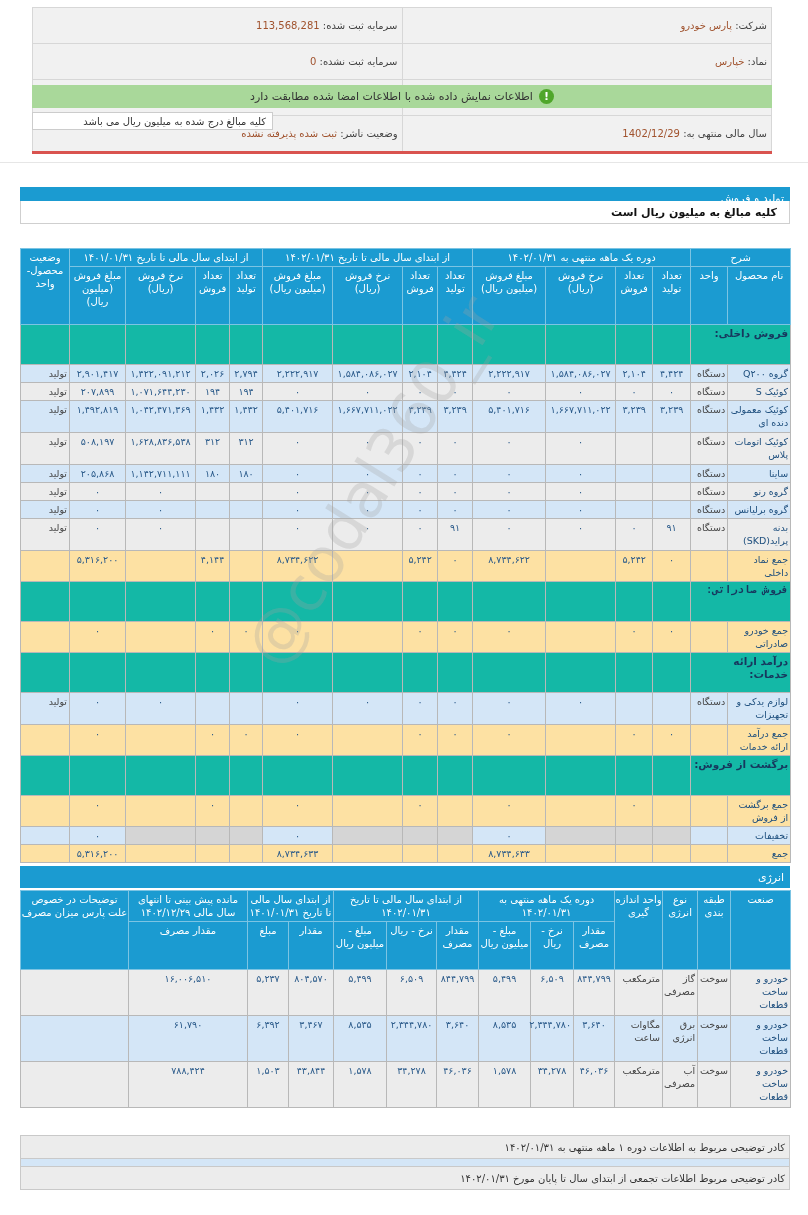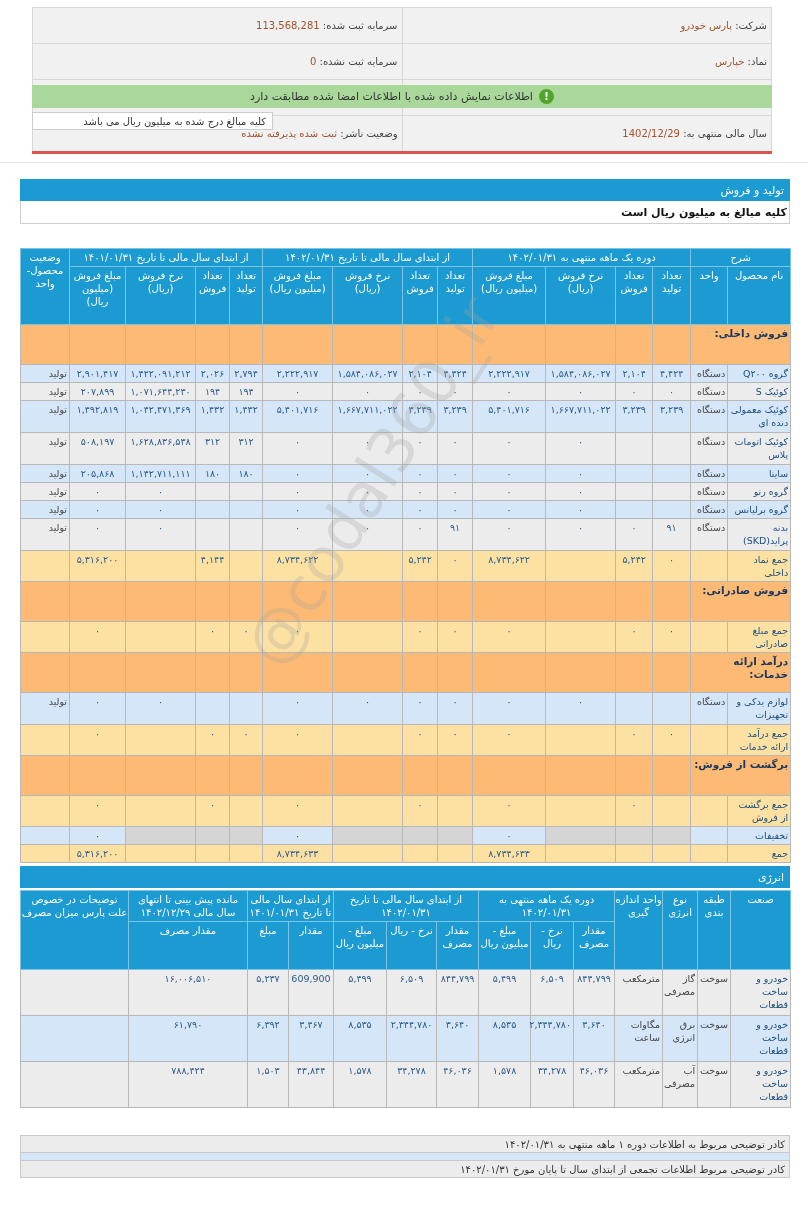--- a/index.html
+++ b/index.html
@@ -34,41 +34,41 @@
     display: flex; align-items: center;
   }
   .hr { position: absolute; left: 0; top: 162px; width: 808px; height: 1px; background: #e6e6e6; }
   .section-head {
     position: absolute; left: 20px; width: 770px; height: 22px; background: #1b9bd1;
     color: #fff; font-size: 11px; padding: 0 6px; display: flex; align-items: center;
   }
   .section-sub {
     position: absolute; left: 20px; top: 201px; width: 770px; height: 23px;
     border: 1px solid #cfcfcf; border-top: none; background: #fff; font-size: 11px;
-    padding: 0 2px; display: flex; align-items: center; color: #111; font-weight: bold;
+    padding: 0 12px; display: flex; align-items: center; color: #111; font-weight: bold;
   }
   table.grid { position: absolute; left: 20px; width: 770px; border-collapse: collapse; table-layout: fixed; }
   table.grid th {
     background: #1b9bd1; color: #fff; font-weight: normal; font-size: 10px;
     border: 1px solid #7cc4e3; padding: 2px 0; vertical-align: top; text-align: center; line-height: 13px;
   }
   table.grid td {
     border: 1px solid #b8b8b8; font-size: 9.5px; color: #2a5a8a; text-align: center;
     padding: 2px 2px; line-height: 13px; vertical-align: top;
   }
   table.grid td.name { text-align: right; color: #1e4f7e; }
   table.grid td.unit { text-align: right; color: #444; }
   tr.blue td { background: #d4e6f7; }
   tr.gray td { background: #ececec; }
-  tr.sec td { background: #fdba74; }
+  tr.sec td { background: #14b8a6; }
   tr.sec td.name { font-weight: bold; color: #17375e; font-size: 10.5px; }
   tr.sum td { background: #fde1a3; }
   td.g { background: #d5d5d5 !important; }
   .notes { position: absolute; left: 20px; top: 1135px; width: 770px; border-collapse: collapse; }
-  .notes td { border: 1px solid #c9c9c9; font-size: 10px; color: #333; text-align: right; padding: 0 4px; height: 17px; }
+  .notes td { border: 1px solid #c9c9c9; font-size: 10px; color: #333; text-align: right; padding: 0 4px; height: 23px; }
   .notes tr.n1 td { background: #ececec; }
   .notes tr.sp td { background: #d4e6f7; height: 8px; }
   .notes tr.n3 td { background: #d4e6f7; color: #2a5a8a; }
   .watermark {
     position: absolute; left: 230px; top: 640px; transform: rotate(-58deg);
     transform-origin: left top; font-size: 62px; color: rgba(160,160,160,0.28);
     font-family: "DejaVu Sans", sans-serif; direction: ltr; white-space: nowrap; pointer-events: none;
   }
 </style>
 </head>
@@ -97,21 +97,21 @@
 
 <div class="confirm-bar">
   <span class="ico">!</span>
   <span>اطلاعات نمایش داده شده با اطلاعات امضا شده مطابقت دارد</span>
 </div>
 
 <div class="note-box">کلیه مبالغ درج شده به میلیون ریال می باشد</div>
 
 <div class="hr"></div>
 
-<div class="section-head" style="top:179px;">تولید و فروش</div>
+<div class="section-head" style="top:187px;">تولید و فروش</div>
 <div class="section-sub">کلیه مبالغ به میلیون ریال است</div>
 
 <table class="grid" id="prod-table" style="top:248px;">
   <colgroup>
     <col style="width:63px">
       <col style="width:37px">
       <col style="width:38px">
       <col style="width:37px">
       <col style="width:70px">
       <col style="width:73px">
@@ -313,38 +313,38 @@
         <td>۰</td>
         <td>۵,۲۴۲</td>
         <td></td>
         <td>۸,۷۳۴,۶۲۲</td>
         <td></td>
         <td>۴,۱۴۴</td>
         <td></td>
         <td>۵,۳۱۶,۲۰۰</td>
         <td class="unit"></td>
       </tr>
-      <tr class="sec" style="height: 40px;">
+      <tr class="sec" style="height: 40px; font-family: Liberation Mono, monospace;">
         <td class="name" colspan="2">فروش صادراتی:</td>
         <td></td>
         <td></td>
         <td></td>
         <td></td>
         <td></td>
         <td></td>
         <td></td>
         <td></td>
         <td></td>
         <td></td>
         <td></td>
         <td></td>
         <td></td>
       </tr>
       <tr class="sum" style="height: 30px;">
-        <td class="name">جمع مبلغ صادراتی</td>
+        <td class="name">جمع خودرو صادراتی</td>
         <td class="unit"></td>
         <td>۰</td>
         <td>۰</td>
         <td></td>
         <td>۰</td>
         <td>۰</td>
         <td>۰</td>
         <td></td>
         <td>۰</td>
         <td>۰</td>
@@ -521,21 +521,21 @@
         <td class="name">خودرو و ساخت قطعات</td>
         <td class="unit">سوخت</td>
         <td class="unit">گاز مصرفی</td>
         <td class="unit">مترمکعب</td>
         <td>۸۴۴,۷۹۹</td>
         <td>۶,۵۰۹</td>
         <td>۵,۴۹۹</td>
         <td>۸۴۴,۷۹۹</td>
         <td>۶,۵۰۹</td>
         <td>۵,۴۹۹</td>
-        <td>609,900</td>
+        <td>۸۰۴,۵۷۰</td>
         <td>۵,۲۳۷</td>
         <td>۱۶,۰۰۶,۵۱۰</td>
         <td></td>
       </tr>
       <tr class="blue" style="height: 46px;">
         <td class="name">خودرو و ساخت قطعات</td>
         <td class="unit">سوخت</td>
         <td class="unit">برق انرژی</td>
         <td class="unit">مگاوات ساعت</td>
         <td>۳,۶۴۰</td>

